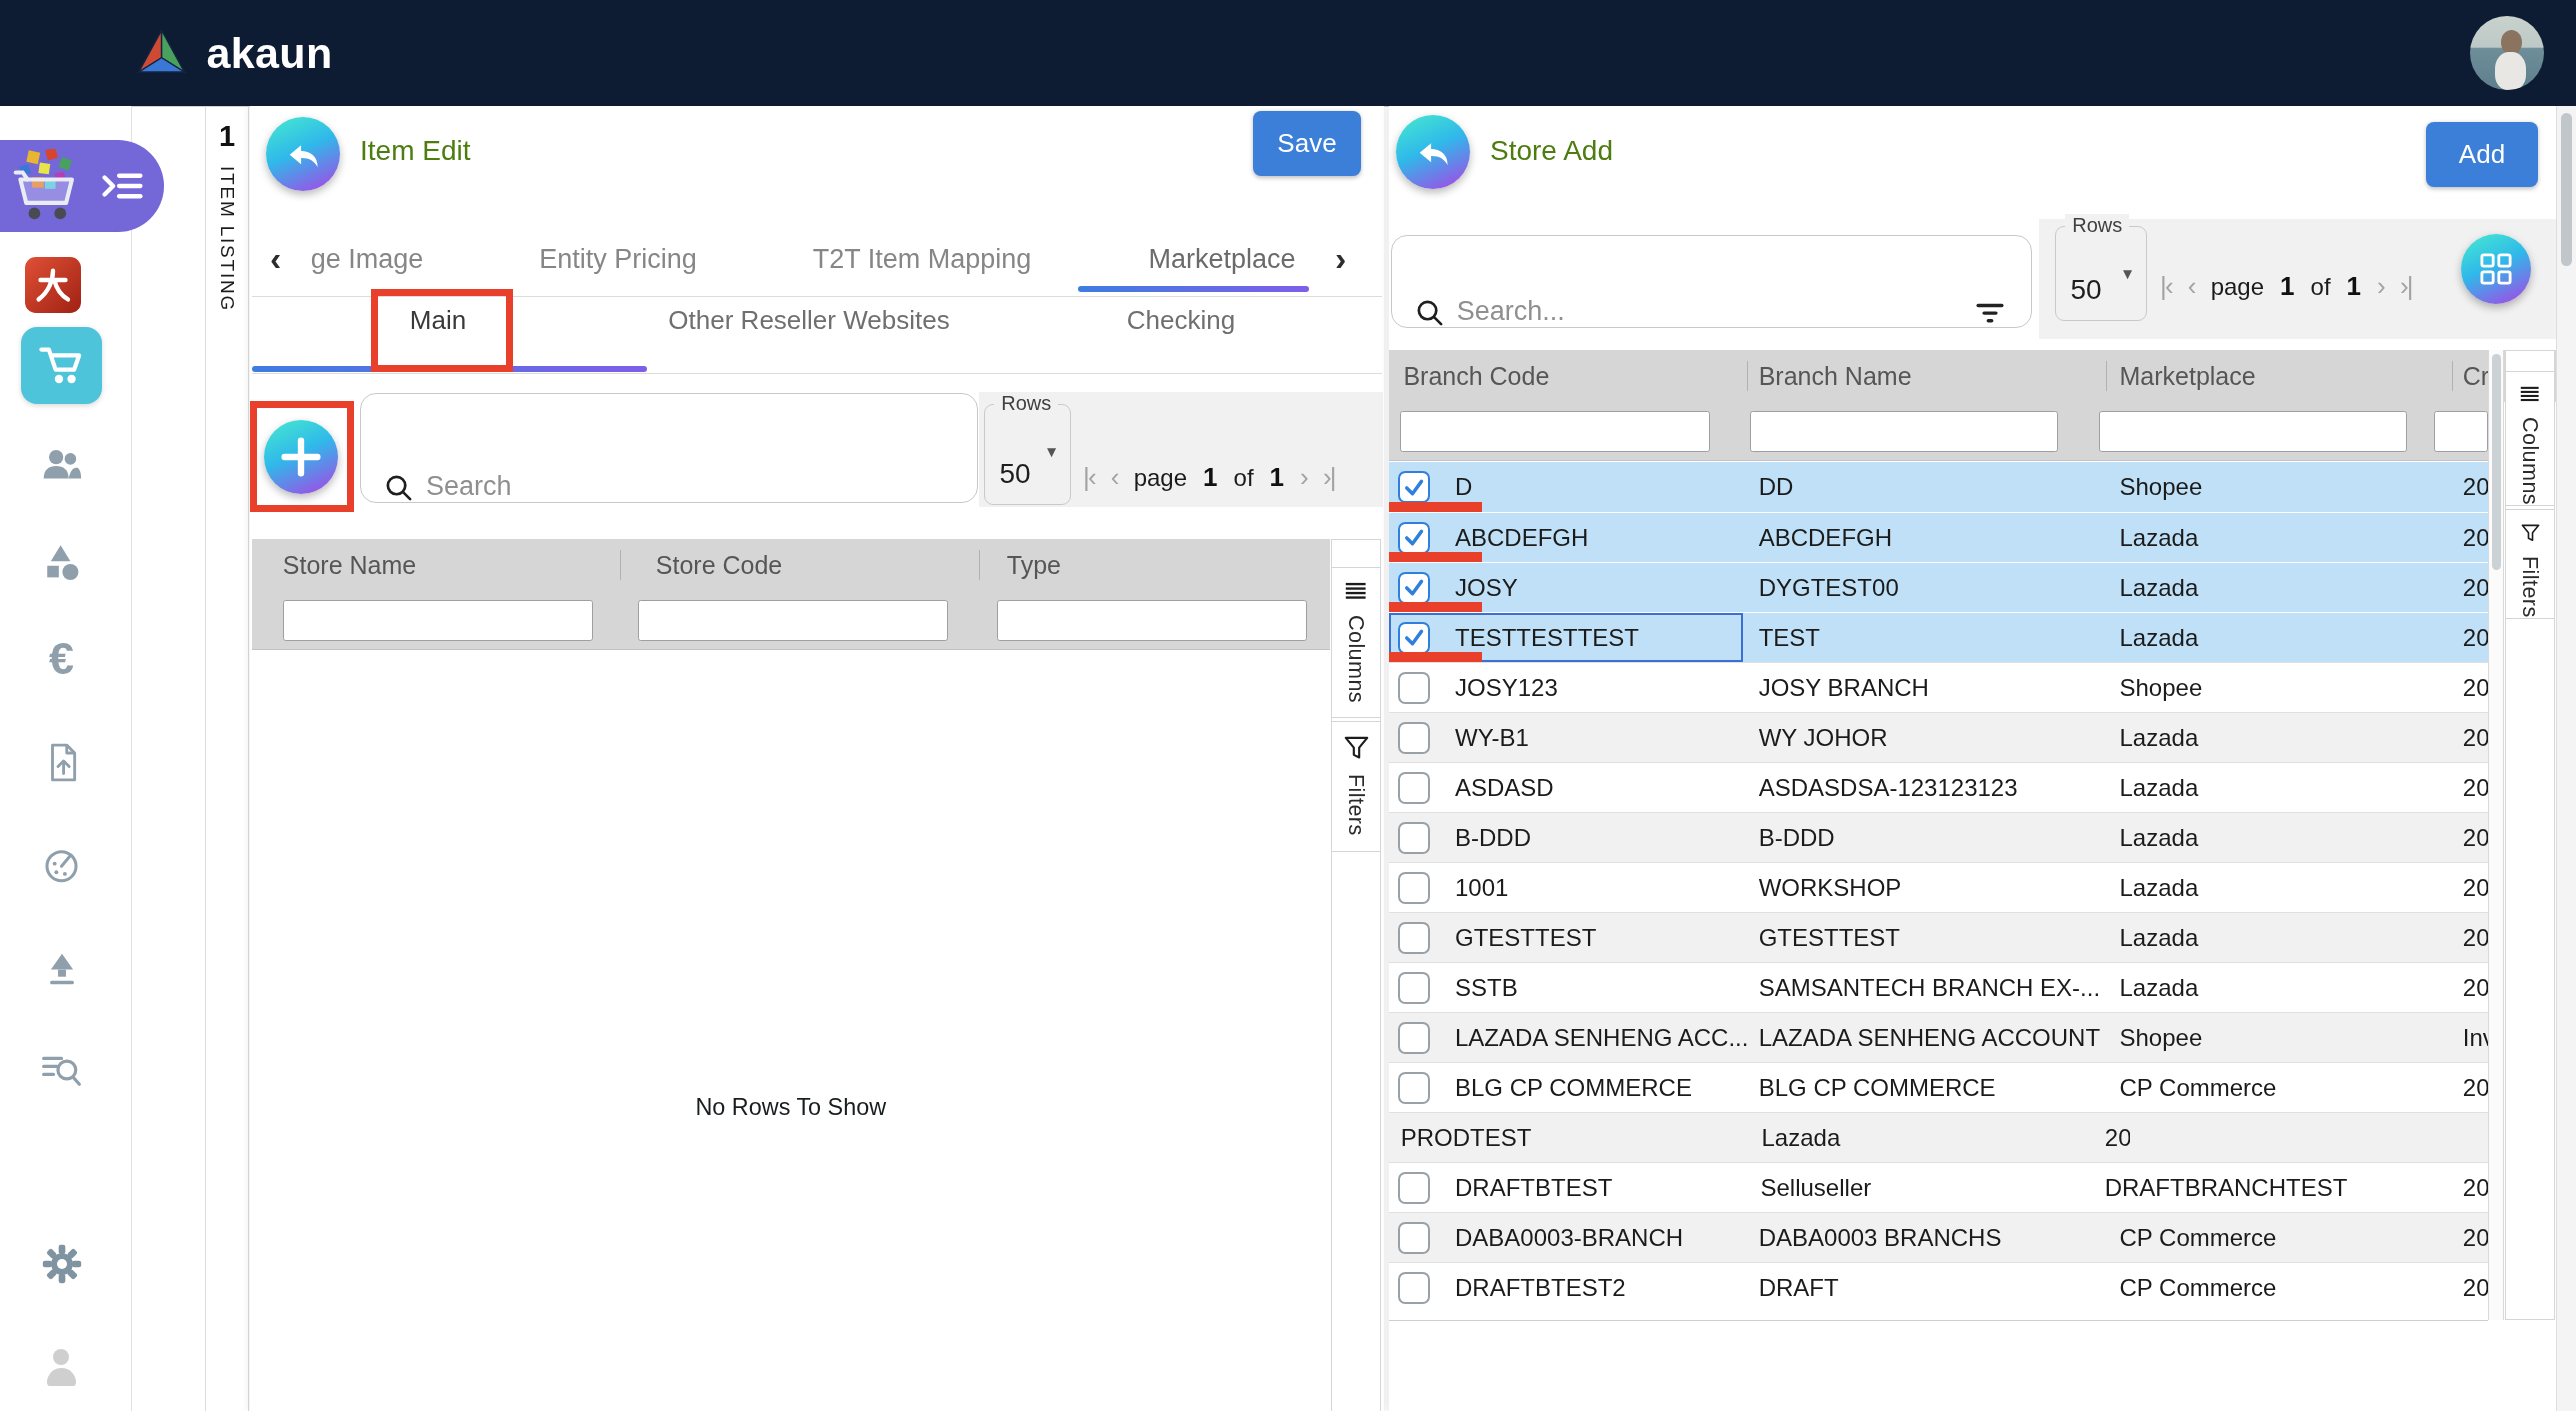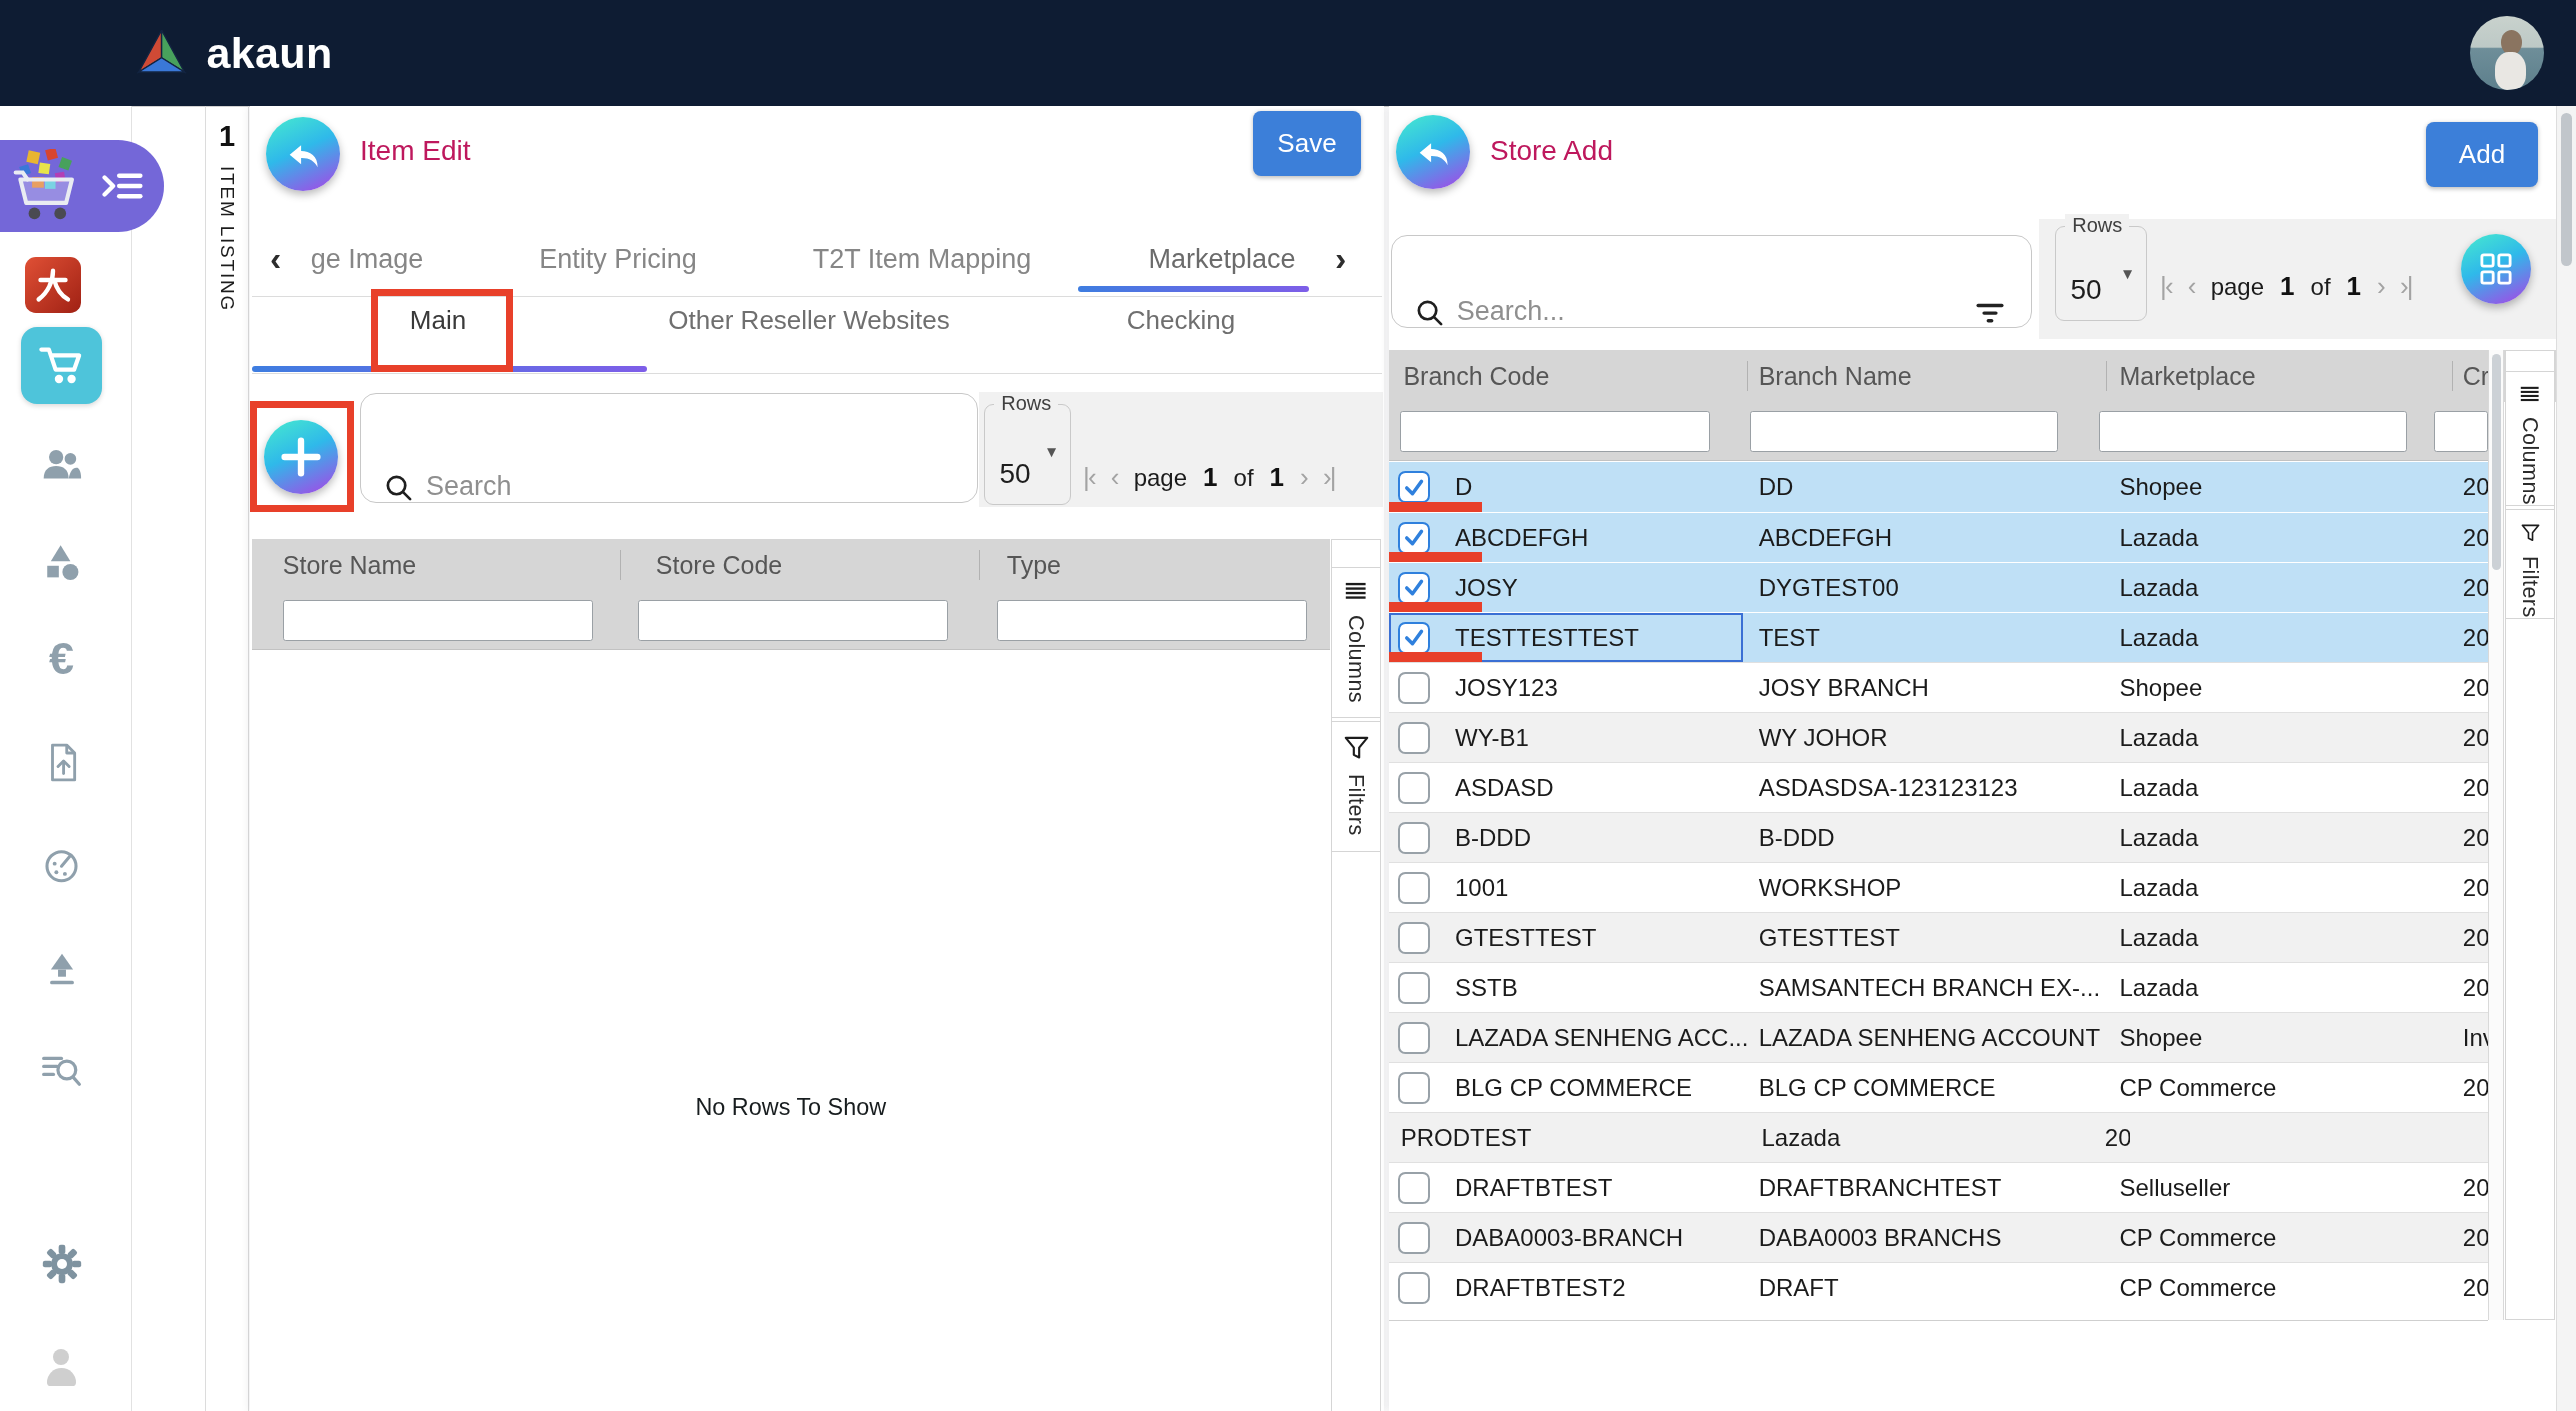--- a/index.html
+++ b/index.html
@@ -39,21 +39,21 @@
 
   
   .panel { position:absolute; top:106px; background:#fff; box-shadow:0 0 9px rgba(20,20,40,.10); z-index:4; }
   .panel-left { left:250px; width:1134px; height:1306px; }
   .panel-right { left:1389px; width:1187px; height:1306px; }
 
   .circle-btn { border-radius:50%; background:linear-gradient(155deg,#43e2d3 8%,#2fb9ea 45%,#9b51e6 92%);
                 display:flex; align-items:center; justify-content:center; box-shadow:0 3.6px 9px rgba(0,0,0,.28); cursor:pointer; }
   .blue-btn { background:#3c7fd9; color:#fff; font-size:26px; font-weight:500; border:none; border-radius:8px;
               display:flex; align-items:center; justify-content:center; box-shadow:0 1.8px 4.5px rgba(0,0,0,.25); cursor:pointer; }
-  .panel-title { position:absolute; font-size:28px; font-weight:500; color:#be185d; }
+  .panel-title { position:absolute; font-size:28px; font-weight:500; color:#4d7c0f; }
 
   
   .tabchev { position:absolute; font-size:34px; color:#2d2d2d; font-weight:700; cursor:pointer; }
   .tab { position:absolute; transform:translateX(-50%); font-size:27px; color:#868686; cursor:pointer; white-space:nowrap; }
   .tab.active { color:#6b6b6b; }
   .hline { position:absolute; height:0.9px; background:#dcdcdc; }
   .grad-underline { position:absolute; height:6.3px; border-radius:3.6px; background:linear-gradient(90deg,#3e7de0,#7e5ee8); }
   .subtab { position:absolute; transform:translateX(-50%); font-size:26px; color:#6f6f6f; cursor:pointer; white-space:nowrap; }
   .subtab.active { color:#3a3a3a; }
 
@@ -544,22 +544,22 @@
         <div class="srow alt">
           <div class="sc c2">PRODTEST</div>
           <div class="sc c3">Lazada</div>
           <div class="sc c4">20</div>
         </div>
         <div class="srow">
           <div class="sc c1">
             <span class="cbx"></span>
             <span>DRAFTBTEST</span>
           </div>
+          <div class="sc c3">Selluseller</div>
           <div class="sc c2">DRAFTBRANCHTEST</div>
-          <div class="sc c3">Selluseller</div>
           <div class="sc c4">20</div>
         </div>
         <div class="srow alt">
           <div class="sc c1">
             <span class="cbx"></span>
             <span>DABA0003-BRANCH</span>
           </div>
           <div class="sc c2">DABA0003 BRANCHS</div>
           <div class="sc c3">CP Commerce</div>
           <div class="sc c4">20</div>

